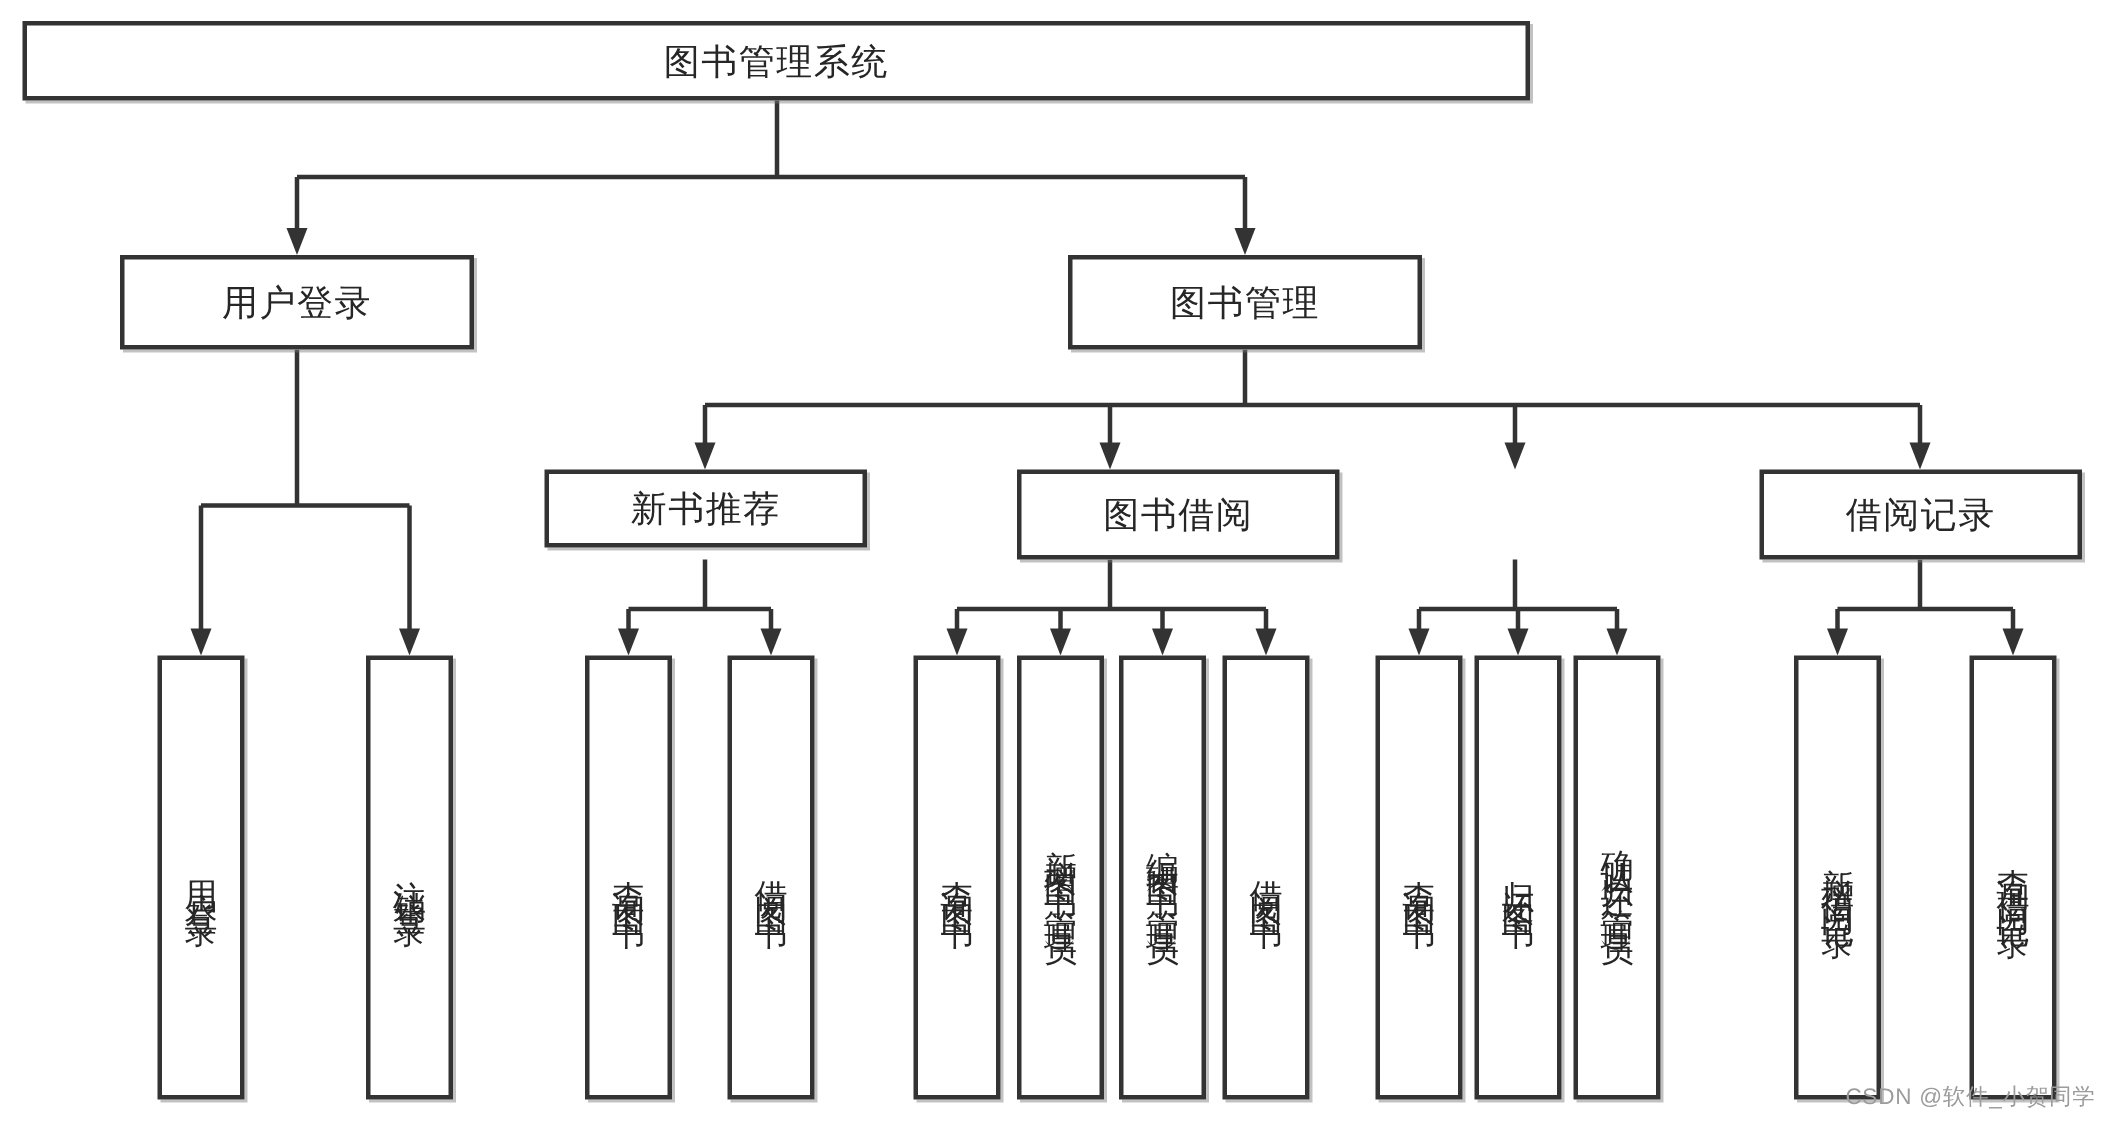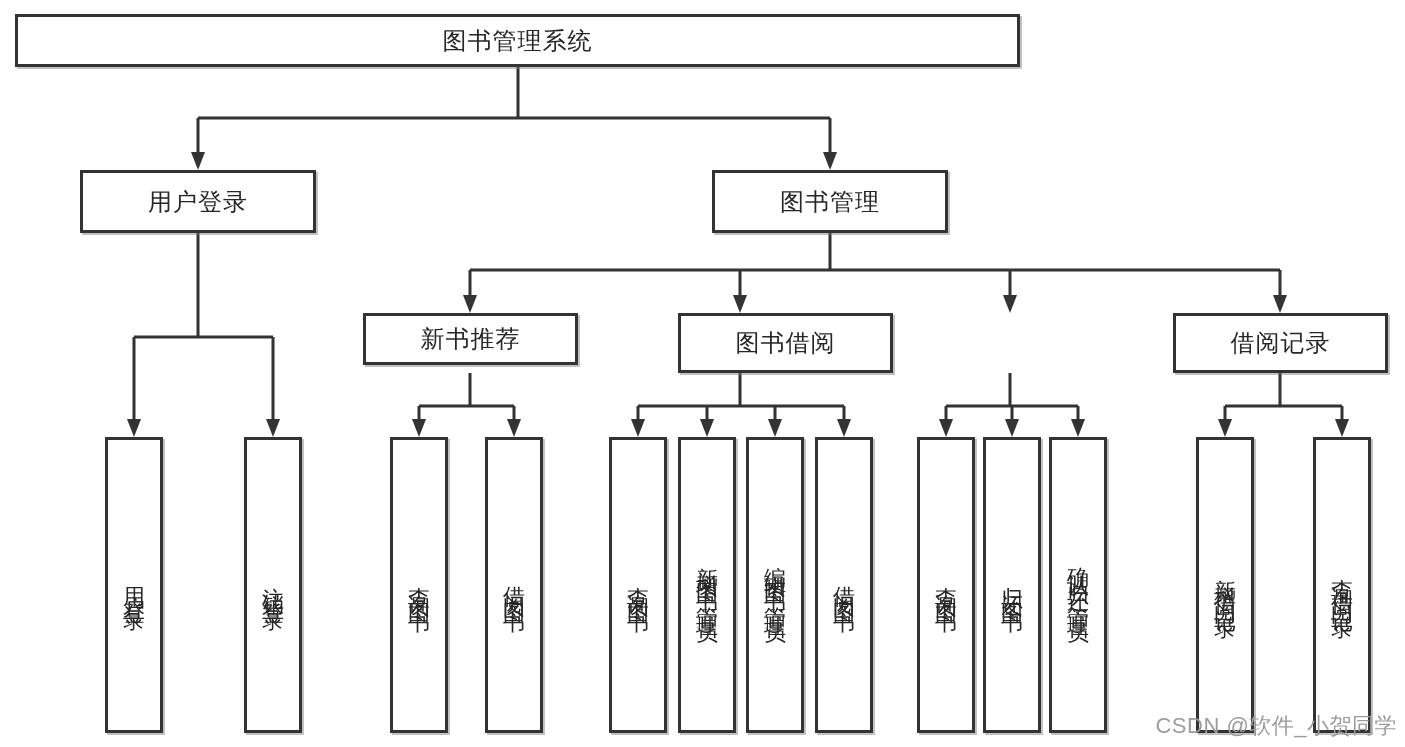--- a/index.html
+++ b/index.html
@@ -65,21 +65,21 @@
   .l-c4 { left: 815px; }
   .l-d1 { left: 917px; }
   .l-d2 { left: 983px; }
   .l-d3 { left: 1049px; }
   .l-e1 { left: 1196px; }
   .l-e2 { left: 1313px; }
   .watermark {
     position: absolute;
     right: 8px;
     bottom: 6px;
-    font-size: 22px;
+    font-size: 15px;
     color: #9c9c9c;
     letter-spacing: 0.5px;
   }
 </style>
 </head>
 <body>
 
 <div class="stage">
 
   <svg class="wires" viewBox="0 0 1405 747">

